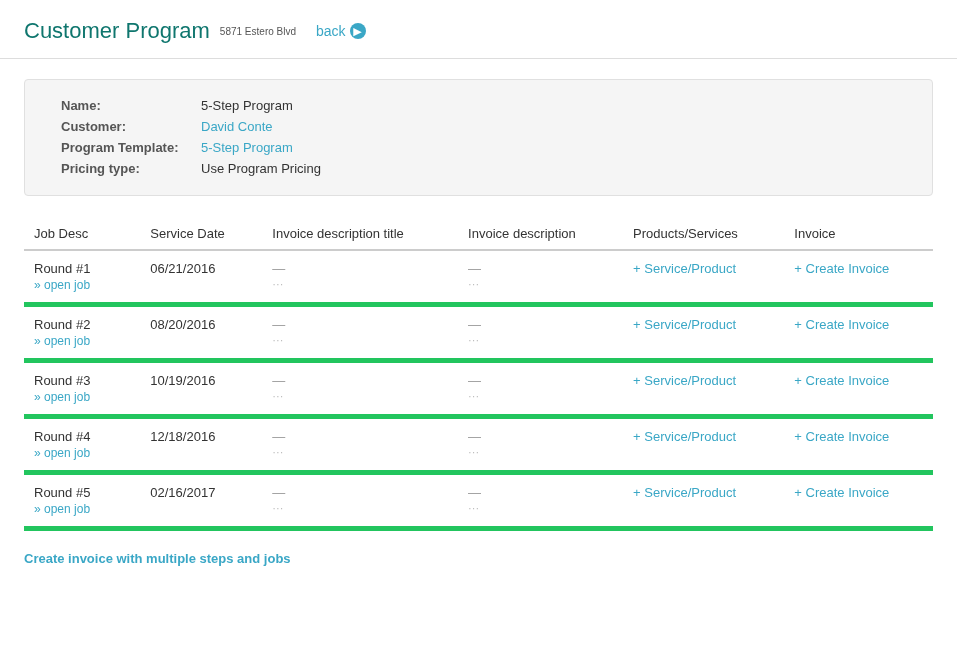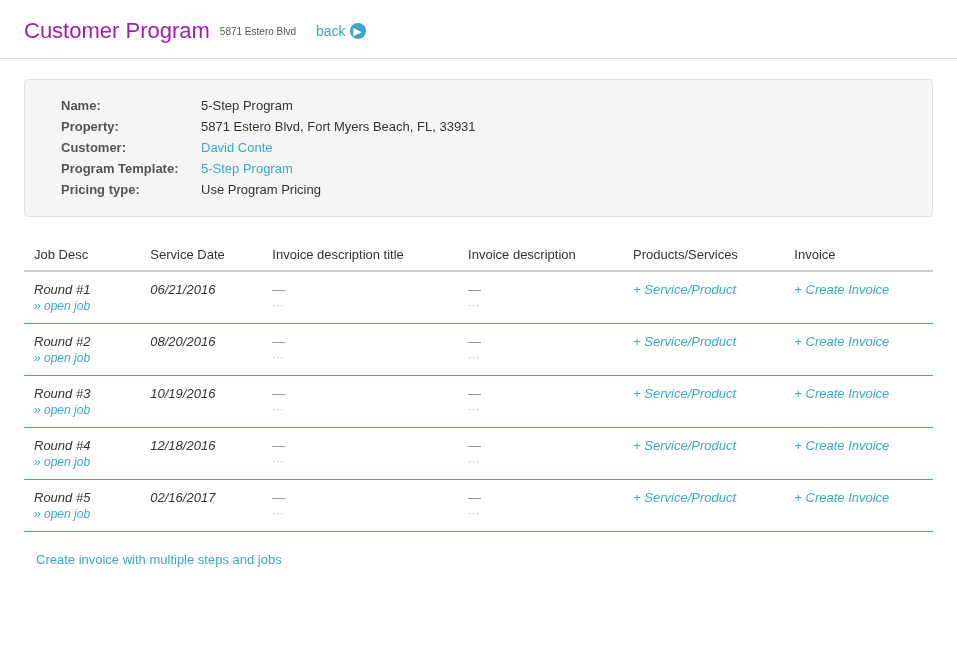--- a/index.html
+++ b/index.html
@@ -14,21 +14,21 @@
     
     .page-header {
       display: flex;
       align-items: center;
       padding: 18px 24px 14px 24px;
       border-bottom: 1px solid #ddd;
     }
     .page-title {
       font-size: 22px;
       font-weight: 300;
-      color: #a21caf;
+      color: #0f766e;
     }
     .page-subtitle {
       font-size: 10px;
       color: #555;
       margin-left: 10px;
       font-weight: 400;
     }
     .back-link {
       margin-left: 20px;
       color: #3aa7c6;
@@ -94,22 +94,21 @@
       border-bottom: 2px solid #ccc;
     }
     thead th {
       text-align: left;
       padding: 10px 10px 8px 10px;
       color: #333;
       font-weight: 400;
       font-size: 13px;
     }
     tbody tr {
-      border-bottom: 1px solid #22c55e;
-      font-style: italic;
+      border-bottom: 5px solid #22c55e;
     }
     tbody td {
       padding: 10px 10px;
       vertical-align: top;
     }
     .job-desc-cell {
       min-width: 90px;
     }
     .job-name {
       color: #333;
@@ -129,21 +128,22 @@
     }
     .add-link {
       color: #3aa7c6;
       cursor: pointer;
       text-decoration: none;
       font-size: 13px;
     }
 
     
     .footer-link {
-      margin: 10px 24px 20px 36px;
+      margin: 10px 24px 20px 24px;
+      font-weight: bold;
     }
     .footer-link a {
       color: #3aa7c6;
       font-size: 13px;
       cursor: pointer;
       text-decoration: none;
     }
   </style>
 </head>
 <body>
@@ -154,24 +154,20 @@
   <a class="back-link">
     <span>back</span>
     <span class="back-icon">▶</span>
   </a>
 </div>
 
 <div class="info-card">
   <div class="info-row">
     <span class="info-label">Name:</span>
     <span class="info-value">5-Step Program</span>
-  </div>
-  <div class="info-row">
-    <span class="info-label">Property:</span>
-    <span class="info-value">5871 Estero Blvd, Fort Myers Beach, FL, 33931</span>
   </div>
   <div class="info-row">
     <span class="info-label">Customer:</span>
     <span class="info-value link">David Conte</span>
   </div>
   <div class="info-row">
     <span class="info-label">Program Template:</span>
     <span class="info-value link">5-Step Program</span>
   </div>
   <div class="info-row">

